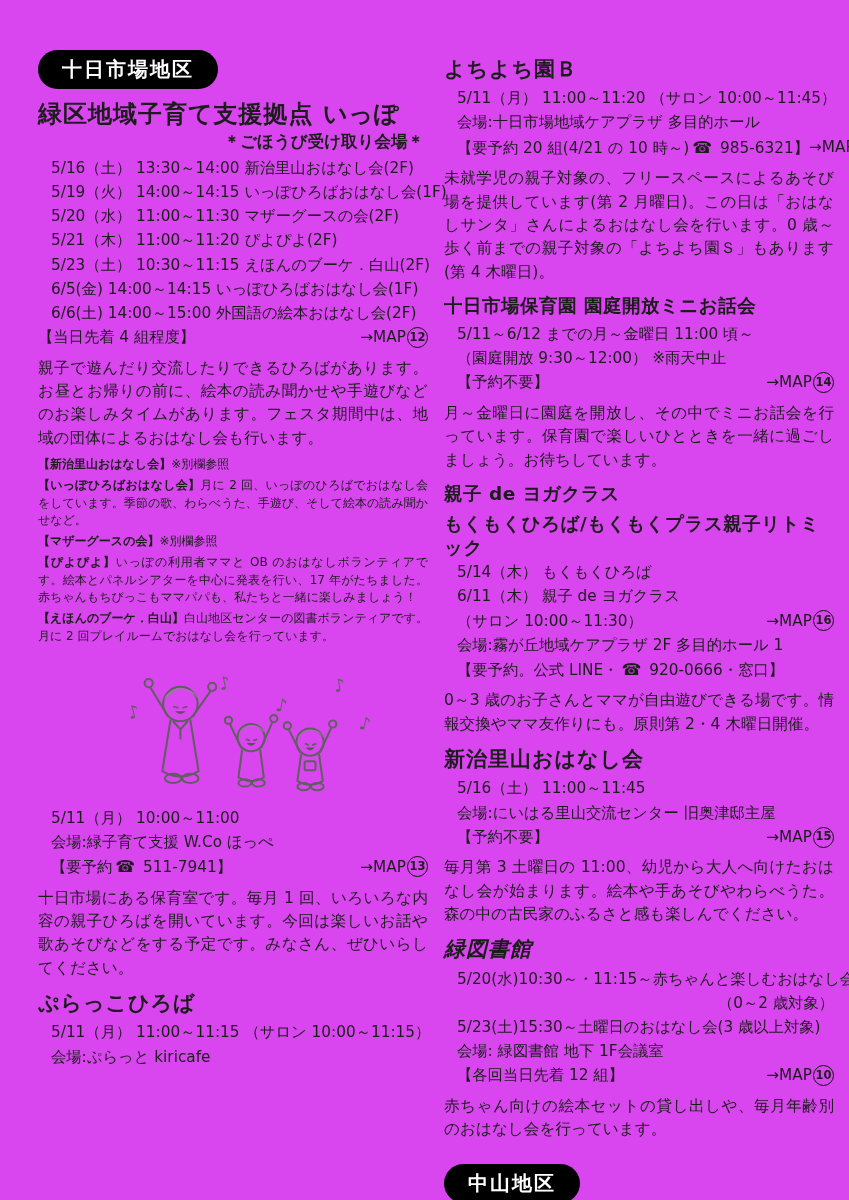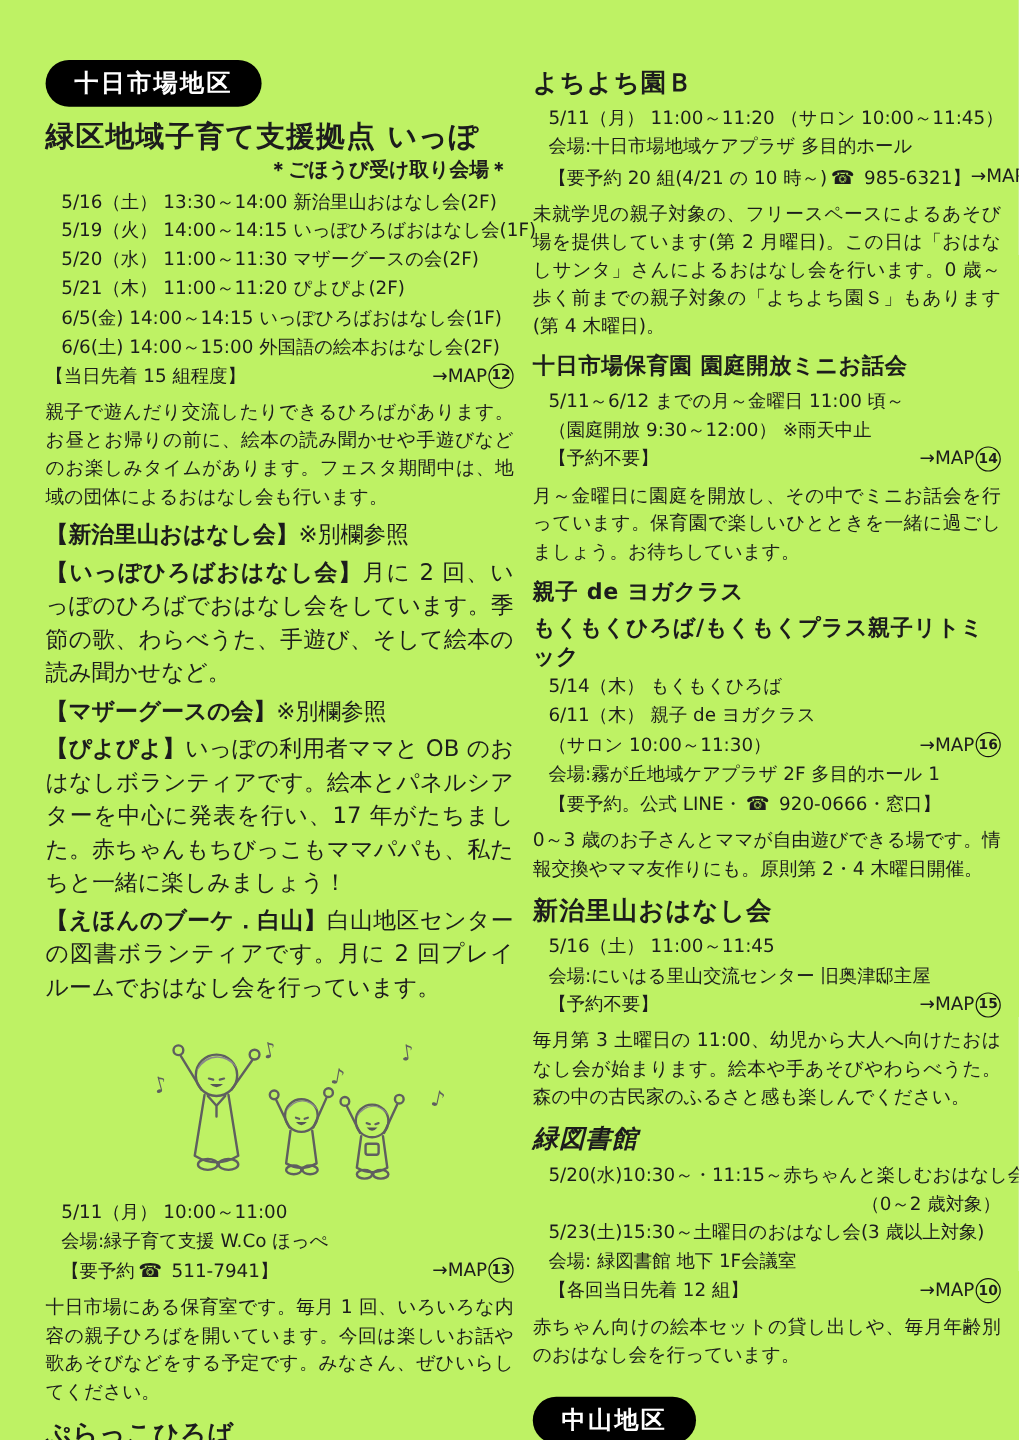--- a/index.html
+++ b/index.html
@@ -1,17 +1,17 @@
 <!DOCTYPE html>
 <html><head>
 <meta charset="utf-8">
 <style>
   html,body { margin:0; padding:0; background:#e8e8e8; }
   .page {
-    width:849px; height:1200px; margin:0 auto; background:#bef264;
+    width:849px; height:1200px; margin:0 auto; background:#d946ef;
     font-family:"DejaVu Sans", sans-serif; color:#1c1c1c; overflow:hidden;
     box-sizing:border-box; padding:50px 26px 0 38px;
   }
   .columns { display:flex; gap:16px; }
   .col { width:390px; box-sizing:border-box; }
 
   .badge {
     display:inline-block; background:#000; color:#fff; border-radius:24px;
     padding:6px 24px; font-size:20px; font-weight:800; letter-spacing:2px;
     margin-bottom:8px;
@@ -31,21 +31,21 @@
 
   .map-ref { display:inline-flex; align-items:center; white-space:nowrap; gap:1px; font-size:15.3px; }
   .cnum {
     display:inline-flex; width:19px; height:19px; border:1.6px solid #111;
     border-radius:50%; align-items:center; justify-content:center;
     font-size:11.5px; font-weight:700; line-height:1;
   }
   .phone-glyph { font-size:16px; margin:0 3px; }
 
   p.body { font-size:15.6px; line-height:1.5; text-align:justify; margin:7px 0 6px; }
-  .group { font-size:19px; line-height:1.48; text-align:justify; margin:3px 0; }
+  .group { font-size:12px; line-height:1.48; text-align:justify; margin:3px 0; }
   .group b { font-weight:800; }
 
   .illust-wrap { text-align:center; margin:10px 0 4px; }
   .section { margin-bottom:10px; }
   .mt-lg { margin-top:22px; }
 </style>
 </head>
 <body>
 
 <div class="page">
@@ -57,25 +57,26 @@
 
       <div class="section">
         <div class="title-xl">緑区地域子育て支援拠点 いっぽ</div>
         <div class="sub-note">＊ごほうび受け取り会場＊</div>
 
         <div class="indent">
           <div class="line">5/16（土） 13:30～14:00 新治里山おはなし会(2F)</div>
           <div class="line">5/19（火） 14:00～14:15 いっぽひろばおはなし会(1F)</div>
           <div class="line">5/20（水） 11:00～11:30 マザーグースの会(2F)</div>
           <div class="line">5/21（木） 11:00～11:20 ぴよぴよ(2F)</div>
+          <div class="line">5/23（土） 10:30～11:15 えほんのブーケ．白山(2F)</div>
           <div class="line">6/5(金) 14:00～14:15 いっぽひろばおはなし会(1F)</div>
           <div class="line">6/6(土) 14:00～15:00 外国語の絵本おはなし会(2F)</div>
         </div>
         <div class="row">
-          <span class="lead">【当日先着 15 組程度】</span>
+          <span class="lead">【当日先着 4 組程度】</span>
           <span class="map-ref">
             <span>→MAP</span>
               <span class="cnum">12</span>
           </span>
         </div>
 
         <p class="body">親子で遊んだり交流したりできるひろばがあります。お昼とお帰りの前に、絵本の読み聞かせや手遊びなどのお楽しみタイムがあります。フェスタ期間中は、地域の団体によるおはなし会も行います。</p>
 
         <div class="group">
           <b>【新治里山おはなし会】</b><span>※別欄参照</span>

